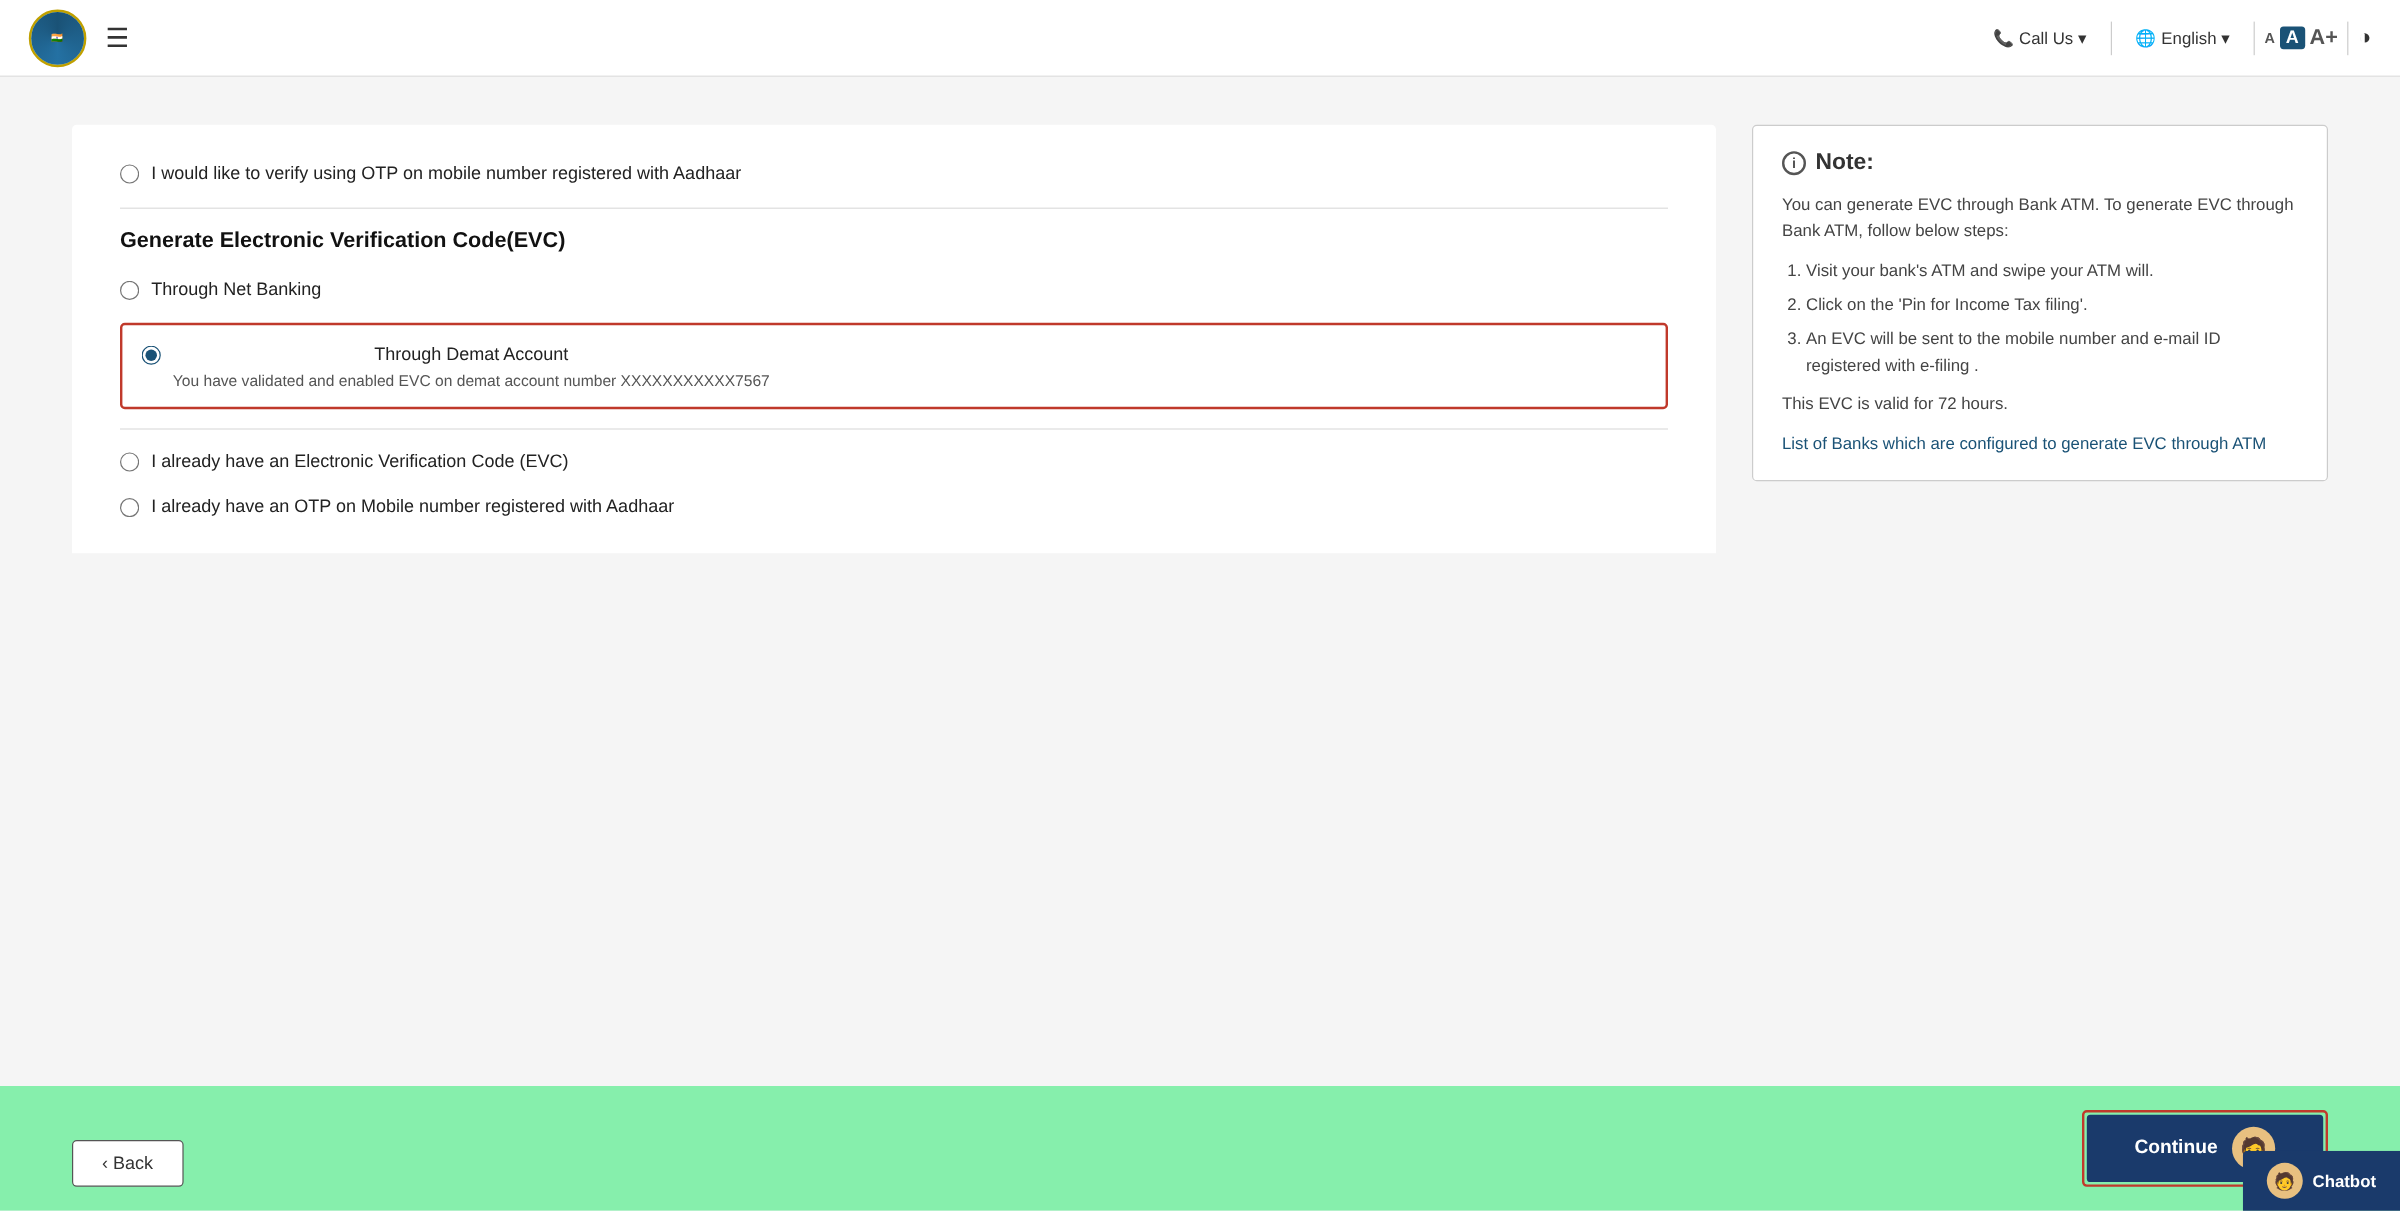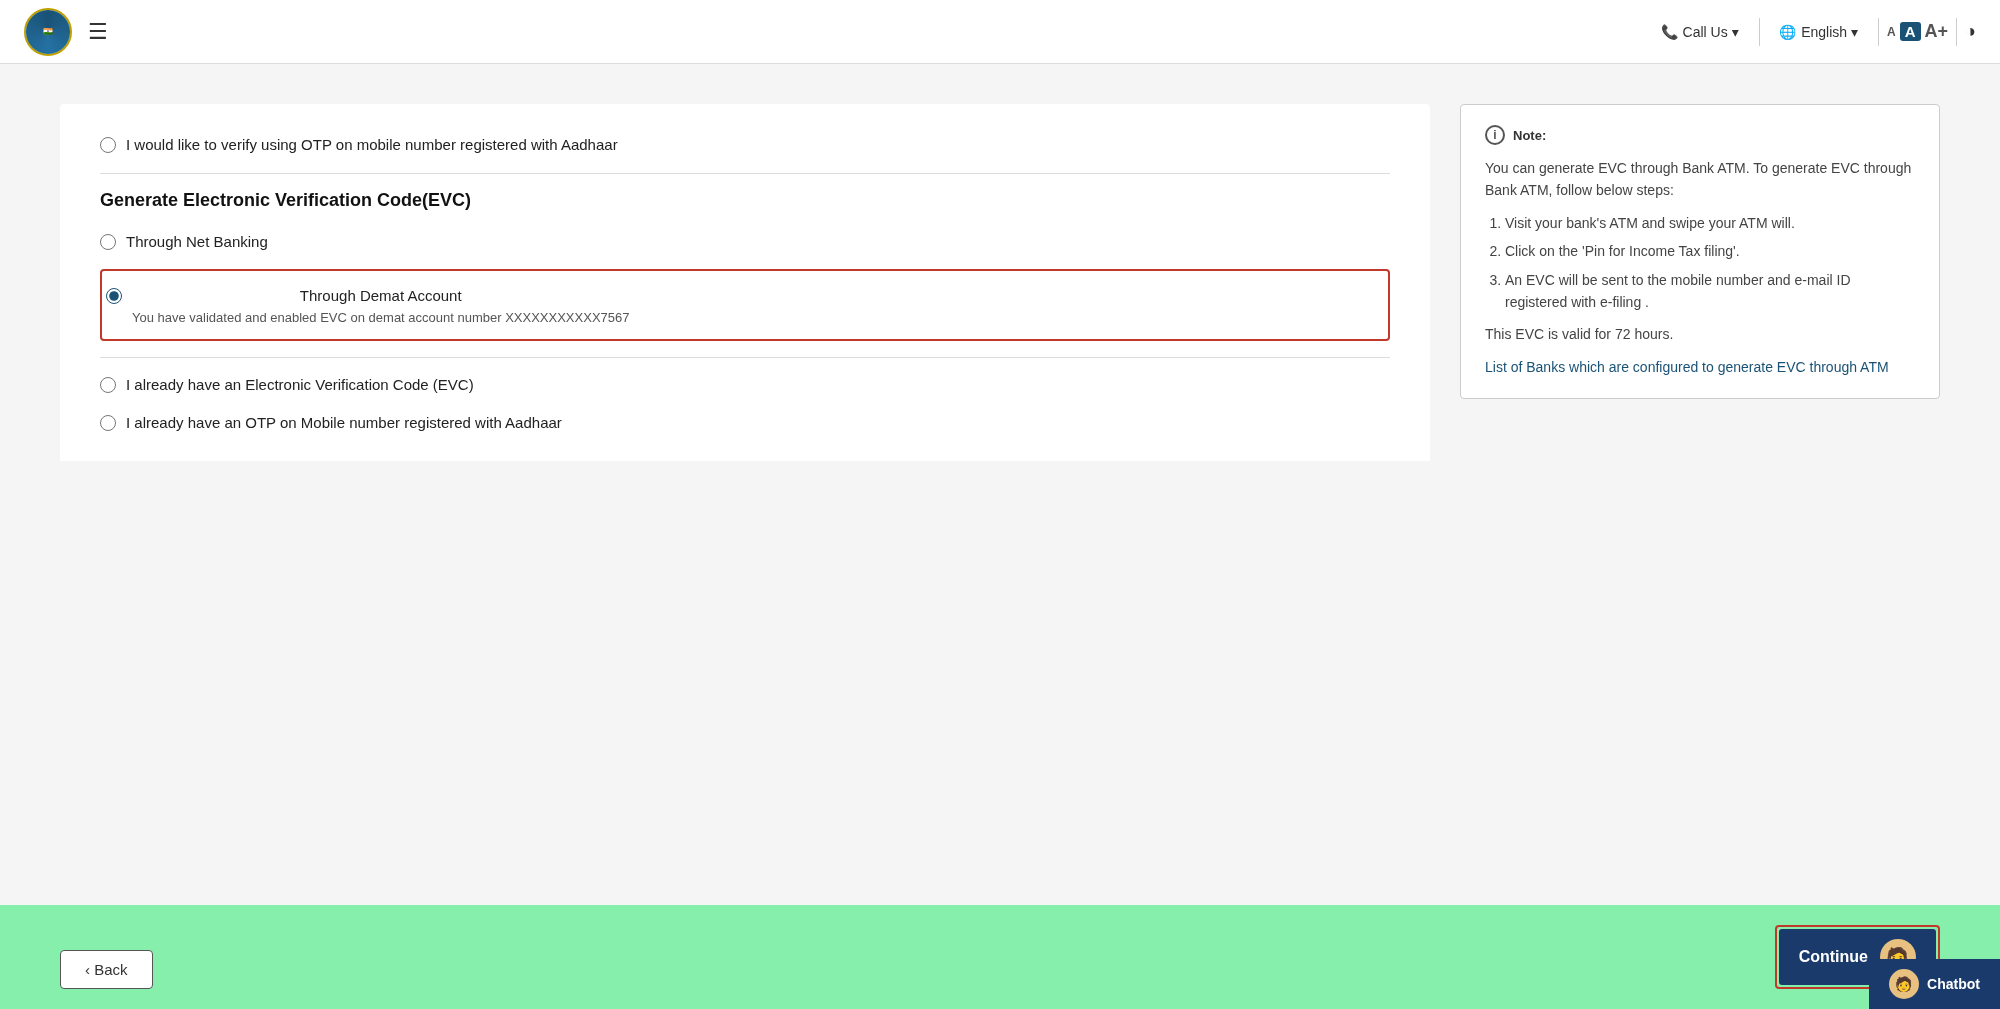--- a/index.html
+++ b/index.html
@@ -167,21 +167,21 @@
       font-size: 18px;
       font-weight: bold;
       color: #111;
       margin-bottom: 20px;
     }
 
     
     .selected-option-box {
       border: 2px solid #c0392b;
       border-radius: 4px;
-      padding: 14px 4px;
+      padding: 14px 16px;
       margin-bottom: 16px;
       display: flex;
       align-items: flex-start;
       gap: 10px;
     }
     .selected-option-box input[type="radio"] {
       margin-top: 3px;
       accent-color: #1a5276;
       width: 16px;
       height: 16px;
@@ -223,21 +223,21 @@
       border: 2px solid #555;
       display: flex;
       align-items: center;
       justify-content: center;
       font-size: 12px;
       font-weight: bold;
       color: #555;
       flex-shrink: 0;
     }
     .note-title {
-      font-size: 13px;
+      font-size: 19px;
       font-weight: bold;
       color: #333;
     }
     .note-body {
       font-size: 14px;
       color: #444;
       line-height: 1.6;
     }
     .note-body p {
       margin-bottom: 10px;
@@ -279,21 +279,21 @@
     .continue-btn-wrapper {
       border: 2px solid #c0392b;
       border-radius: 4px;
       padding: 2px;
       display: flex;
       align-items: center;
     }
     .continue-btn {
       background: #1a3a6b;
       color: #fff;
-      padding: 10px 20px;
+      padding: 10px 40px;
       font-size: 16px;
       font-weight: bold;
       border: none;
       border-radius: 3px;
       cursor: pointer;
       display: flex;
       align-items: center;
       gap: 8px;
     }
     .chatbot-avatar {

